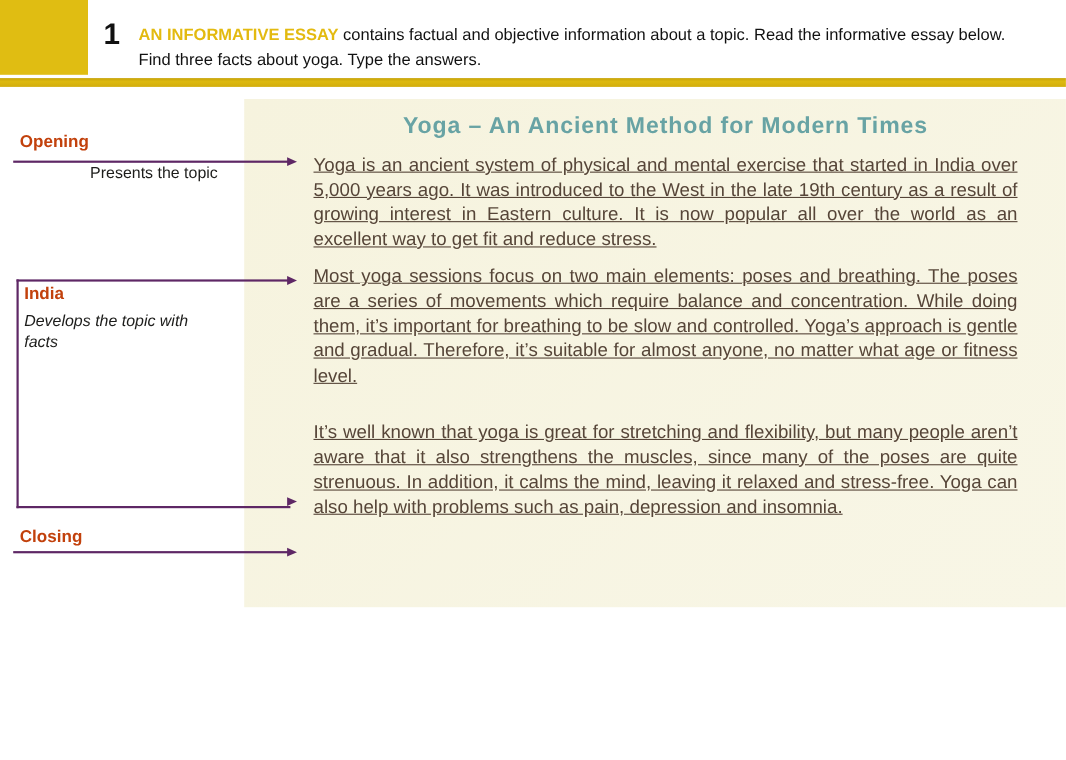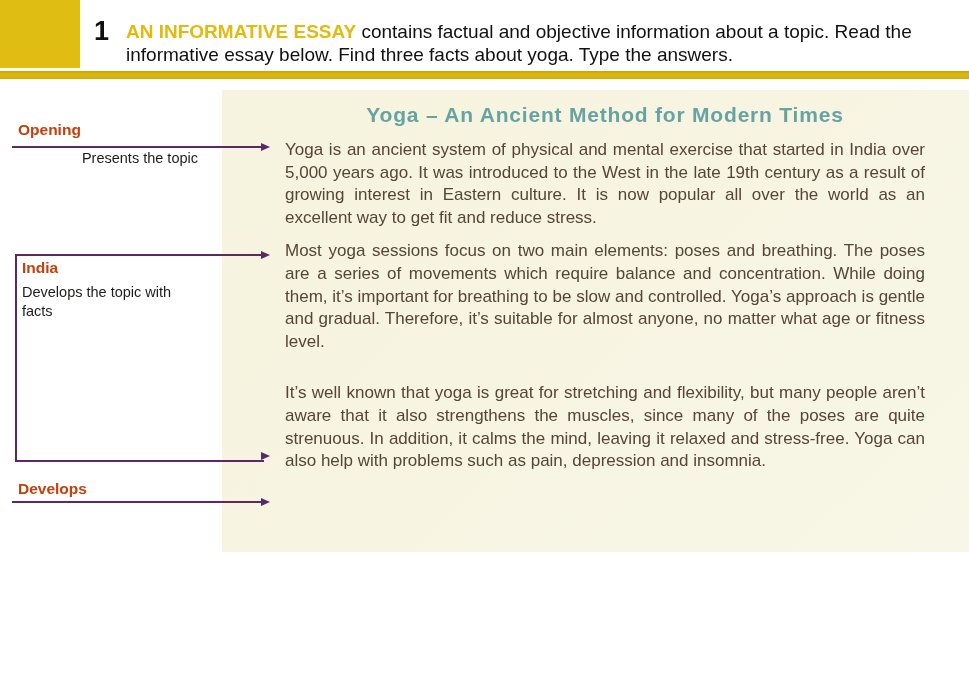--- a/index.html
+++ b/index.html
@@ -20,21 +20,21 @@
   }
   .ex-num {
     position: absolute; left: 94px; top: 16px;
     font-size: 27px; font-weight: bold; color: #111111;
     letter-spacing: -1px;
   }
   .instruction {
     position: absolute; left: 126px; top: 21px;
     width: 788px;
     margin: 0;
-    font-size: 19px; line-height: 22.5px; color: #111111;
+    font-size: 15px; line-height: 22.5px; color: #111111;
     text-align: left;
   }
   .instruction .hl { color: #e3ba10; font-weight: bold; }
   .gold-bar {
     position: absolute; left: 0; top: 71px;
     width: 969px; height: 8px;
     background: linear-gradient(#c7a309, #ddb90f 40%, #d2ad0c);
   }
 
   
@@ -50,20 +50,21 @@
     text-align: center;
     font-size: 21px; font-weight: bold;
     letter-spacing: 0.8px;
     color: #68a3a4;
   }
   .para {
     margin: 0;
     text-align: justify;
     font-size: 17px; line-height: 22.6px;
     color: #564538;
+    text-decoration: underline;
   }
   .para.p1 { margin-top: 12px; }
   .para.p2 { margin-top: 11px; }
   .para.p3 { margin-top: 29px; }
   .para.p4 { margin-top: 21px; }
 
   
   .ann-label {
     position: absolute;
     margin: 0;
@@ -96,21 +97,21 @@
   }
 
   .label-opening { left: 18px; top: 121px; }
   .line-opening  { left: 12px; top: 146px; width: 250px; }
   .arrow-opening { left: 261px; top: 143px; }
   .desc-opening  { left: 18px; top: 149px; width: 180px; text-align: right; }
 
   .label-body { left: 22px; top: 259px; }
   .arrow-body-top    { left: 261px; top: 251px; }
   .arrow-body-bottom { left: 261px; top: 452px; }
-  .desc-body  { left: 22px; top: 283px; width: 165px; }
+  .desc-body  { left: 22px; top: 283px; width: 165px; font-style: italic; }
 
   .label-closing { left: 18px; top: 480px; }
   .line-closing  { left: 12px; top: 501px; width: 250px; }
   .arrow-closing { left: 261px; top: 498px; }
   .desc-closing  { left: 18px; top: 507px; width: 180px; }
 </style>
 </head>
 <body>
 
 <div class="page">
@@ -131,17 +132,17 @@
   <div class="ann-line line-opening"></div>
   <div class="arrowhead arrow-opening"></div>
   <p class="ann-desc desc-opening">Presents the topic</p>
 
   <div class="body-bracket"></div>
   <div class="arrowhead arrow-body-top"></div>
   <div class="arrowhead arrow-body-bottom"></div>
   <h3 class="ann-label label-body">India</h3>
   <p class="ann-desc desc-body">Develops the topic with facts</p>
 
-  <h3 class="ann-label label-closing">Develops</h3>
+  <h3 class="ann-label label-closing">Closing</h3>
   <div class="ann-line line-closing"></div>
   <div class="arrowhead arrow-closing"></div>
 
 </div>
 
 </body></html>

